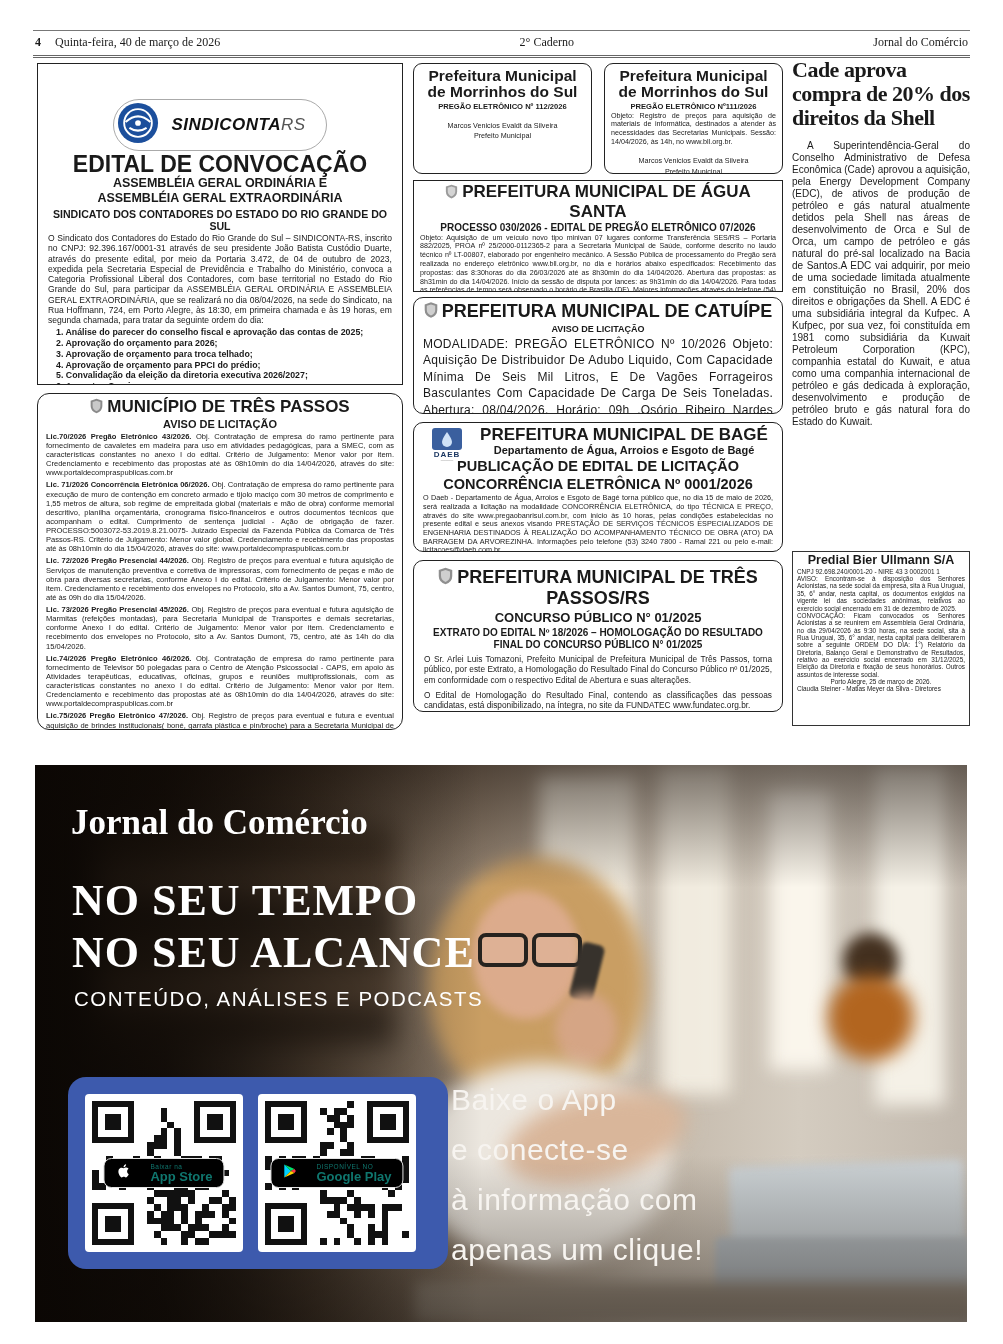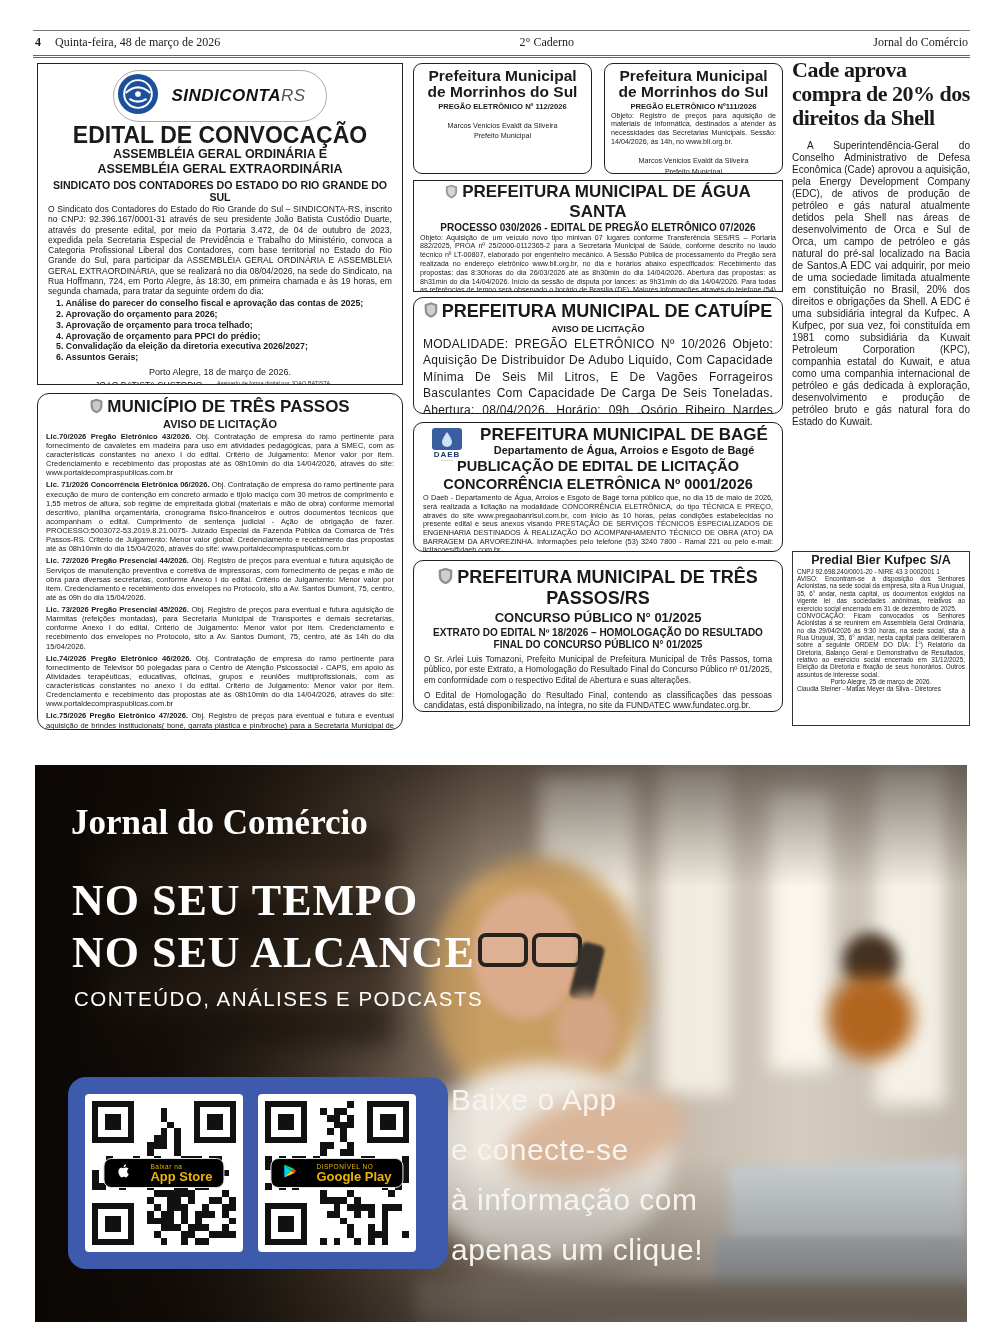--- a/index.html
+++ b/index.html
@@ -14,21 +14,21 @@
   .hdr .pgnum{font-weight:bold;}
 
   
   .box{position:absolute;border:1.5px solid #222;background:#fff;box-sizing:border-box;overflow:hidden;}
   .rnd{border-radius:10px;}
 
   
   .sind{left:37px;top:63px;width:366px;height:322px;padding:6px 10px 4px;}
   .sind-logo-row{display:flex;justify-content:center;margin-bottom:2px;}
   .sind-oval{display:inline-flex;align-items:center;gap:12px;border:1.5px solid #aaa;
-             border-radius:40px;padding:2px 20px 2px 3px;}
+             border-radius:40px;padding:2px 20px 2px 3px;margin-top:29px;}
   .sind-brand{font-size:17px;font-style:italic;font-weight:bold;letter-spacing:.5px;color:#111;}
   .sind-brand .rs{font-weight:normal;color:#555;}
   .sind-title{font-size:23px;font-weight:bold;text-align:center;line-height:1.02;margin-top:2px;}
   .sind-sub{font-size:12.5px;font-weight:bold;text-align:center;line-height:1.15;}
   .sind-org{font-size:10.6px;font-weight:bold;text-align:center;margin:3px 0 1px;}
   .sind-body{font-size:8.55px;line-height:1.2;text-align:justify;}
   .sind-list{margin:2px 0 2px 8px;padding:0;font-size:8.8px;font-weight:bold;line-height:1.22;list-style:none;}
   .sind-date{font-size:9px;text-align:center;margin:4px 0 3px;}
   .sig-row{display:flex;justify-content:center;gap:10px;align-items:flex-start;}
   .sig-name{font-size:8.6px;width:112px;line-height:1.25;color:#222;}
@@ -114,21 +114,21 @@
            padding:0;}
   .qr-wrap.q1{left:17px;} .qr-wrap.q2{left:190px;}
   .qr{position:absolute;inset:7px;display:grid;grid-template-columns:repeat(21,1fr);
       grid-template-rows:repeat(21,1fr);}
   .qc{background:#fff;} .qc.on{background:#111;}
   .fd{position:absolute;width:30px;height:30px;border:6px solid #111;background:#fff;}
   .fd::after{content:"";position:absolute;left:7px;top:7px;width:16px;height:16px;background:#111;}
   .fd.tl{left:7px;top:7px;} .fd.tr{right:7px;top:7px;} .fd.bl{left:7px;bottom:7px;}
   .badge{position:absolute;left:50%;top:50%;transform:translate(-50%,-50%);display:flex;
          align-items:center;gap:19px;background:#000;border:1px solid #e5e5e5;border-radius:8px;
-         padding:4px 11px;color:#eab308;white-space:nowrap;}
+         padding:4px 11px;color:#0f766e;white-space:nowrap;}
   .badge .t1{font-size:6.5px;letter-spacing:.5px;}
   .badge .t2{font-size:13px;font-weight:bold;line-height:1;}
   .cta{left:416px;font-size:30px;letter-spacing:.5px;color:#f7f4f0;}
   .cta0{top:318px;} .cta1{top:368px;} .cta2{top:418px;} .cta3{top:468px;}
 
   
   .win{position:absolute;background:rgba(248,243,232,.85);filter:blur(9px);}
   .w1{left:505px;top:10px;width:95px;height:300px;}
   .w2{left:625px;top:0px;width:70px;height:330px;}
   .w3{left:735px;top:25px;width:60px;height:280px;background:rgba(252,248,238,.95);}
@@ -156,21 +156,21 @@
          filter:blur(7px);}
 </style>
 </head>
 <body>
 
 <div class="page">
 
   <div class="hdr">
     <span class="left">
       <span class="pgnum">4</span>
-      <span>Quinta-feira, 48 de março de 2026</span>
+      <span>Quinta-feira, 40 de março de 2026</span>
     </span>
     <span>2° Caderno</span>
     <span>Jornal do Comércio</span>
   </div>
 
   <div class="box sind">
     <div class="sind-logo-row">
       <span class="sind-oval">
         <span>
           <svg width="42" height="42" viewBox="0 0 44 44">
@@ -286,21 +286,21 @@
     <p>O Edital de Homologação do Resultado Final, contendo as classificações das pessoas candidatas, está disponibilizado, na íntegra, no site da FUNDATEC www.fundatec.org.br.</p>
 
   </div>
 
   <div class="cade">
     <div class="cade-h">Cade aprova compra de 20% dos direitos da Shell</div>
     <div class="cade-b">A Superintendência-Geral do Conselho Administrativo de Defesa Econômica (Cade) aprovou a aquisição, pela Energy Development Company (EDC), de ativos de produção de petróleo e gás natural atualmente detidos pela Shell nas áreas de desenvolvimento de Orca e Sul de Orca, um campo de petróleo e gás natural do pré-sal localizado na Bacia de Santos.A EDC vai adquirir, por meio de uma sociedade limitada atualmente em constituição no Brasil, 20% dos direitos e obrigações da Shell. A EDC é uma subsidiária integral da Kufpec. A Kufpec, por sua vez, foi constituída em 1981 como subsidiária da Kuwait Petroleum Corporation (KPC), companhia estatal do Kuwait, e atua como uma companhia internacional de petróleo e gás dedicada à exploração, desenvolvimento e produção de petróleo bruto e gás natural fora do Estado do Kuwait.</div>
   </div>
 
   <div class="box pred">
-    <div class="pred-title">Predial Bier Kufpec S/A</div>
+    <div class="pred-title">Predial Bier Ullmann S/A</div>
     <div class="pred-cnpj">CNPJ 92.698.240/0001-20 - NIRE 43 3 0002001 1</div>
     <p>AVISO: Encontram-se à disposição dos Senhores Acionistas, na sede social da empresa, sita à Rua Uruguai, 35, 6° andar, nesta capital, os documentos exigidos na vigente lei das sociedades anônimas, relativos ao exercício social encerrado em 31 de dezembro de 2025.</p>
     <p>CONVOCAÇÃO: Ficam convocados os Senhores Acionistas a se reunirem em Assembleia Geral Ordinária, no dia 29/04/2026 às 9:30 horas, na sede social, sita à Rua Uruguai, 35, 6° andar, nesta capital para deliberarem sobre a seguinte ORDEM DO DIA: 1°) Relatório da Diretoria, Balanço Geral e Demonstrativo de Resultados, relativo ao exercício social encerrado em 31/12/2025, Eleição da Diretoria e fixação de seus honorários. Outros assuntos de interesse social.</p>
     <div class="pred-date">Porto Alegre, 25 de março de 2026.</div>
     <div class="pred-sig">Claudia Steiner - Matias Meyer da Silva - Diretores</div>
   </div>
 
   <div class="ad">
     <div class="shelf"></div>
     <div class="win w1"></div>

